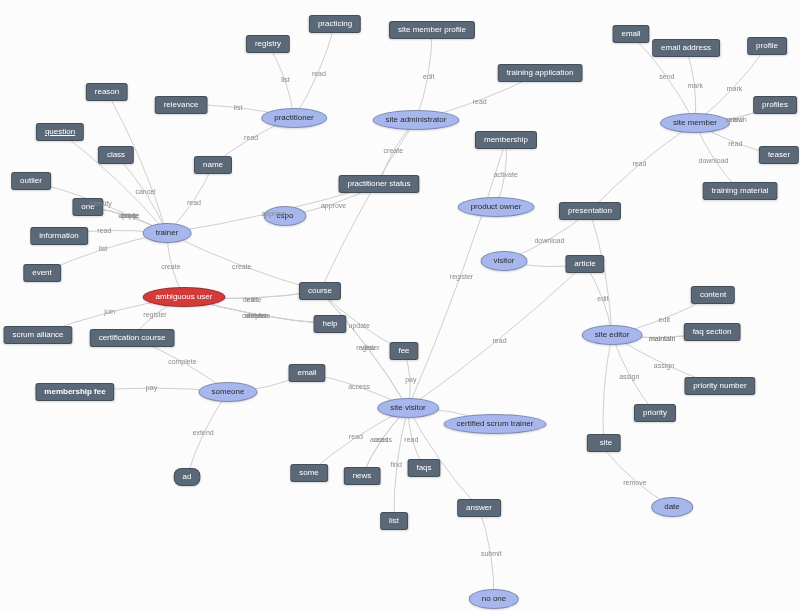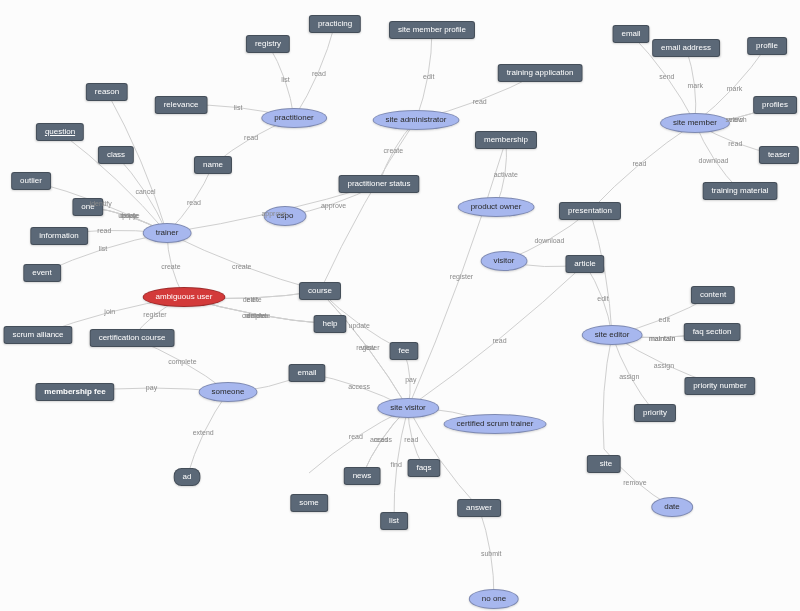--- a/index.html
+++ b/index.html
@@ -161,23 +161,23 @@
     <div class="node rect" style="left: 330px; top: 324px;"><span>help</span></div>
     <div class="node rect" style="left: 307px; top: 373px;"><span>email</span></div>
     <div class="node rect" style="left: 379px; top: 184px;"><span>practitioner status</span></div>
     <div class="node rect" style="left: 506px; top: 140px;"><span>membership</span></div>
     <div class="node rect" style="left: 590px; top: 211px;"><span>presentation</span></div>
     <div class="node rect" style="left: 585px; top: 264px;"><span>article</span></div>
     <div class="node rect" style="left: 713px; top: 295px;"><span>content</span></div>
     <div class="node rect" style="left: 712px; top: 332px;"><span>faq section</span></div>
     <div class="node rect" style="left: 720px; top: 386px;"><span>priority number</span></div>
     <div class="node rect" style="left: 655px; top: 413px;"><span>priority</span></div>
-    <div class="node rect" style="left: 604px; top: 464px; padding-left: 12px;"><span>site</span></div>
+    <div class="node rect" style="left: 604px; top: 443px; padding-left: 12px;"><span>site</span></div>
     <div class="node rect" style="left: 404px; top: 351px;"><span>fee</span></div>
-    <div class="node rect" style="left: 309px; top: 473px; margin-top: 30px;"><span>some</span></div>
+    <div class="node rect" style="left: 309px; top: 473px;"><span>some</span></div>
     <div class="node rect" style="left: 362px; top: 476px;"><span>news</span></div>
     <div class="node rect" style="left: 424px; top: 468px;"><span>faqs</span></div>
     <div class="node rect" style="left: 394px; top: 521px;"><span>list</span></div>
     <div class="node rect" style="left: 479px; top: 508px;"><span>answer</span></div>
     <div class="node rect" style="left: 187px; top: 477px; border-radius: 8px;"><span>ad</span></div>
     <div class="node ellipse" style="left: 294px; top: 118px;"><span>practitioner</span></div>
     <div class="node ellipse" style="left: 416px; top: 120px;"><span>site administrator</span></div>
     <div class="node ellipse" style="left: 695px; top: 123px;"><span>site member</span></div>
     <div class="node ellipse" style="left: 285px; top: 216px;"><span>cspo</span></div>
     <div class="node ellipse" style="left: 496px; top: 207px;"><span>product owner</span></div>

